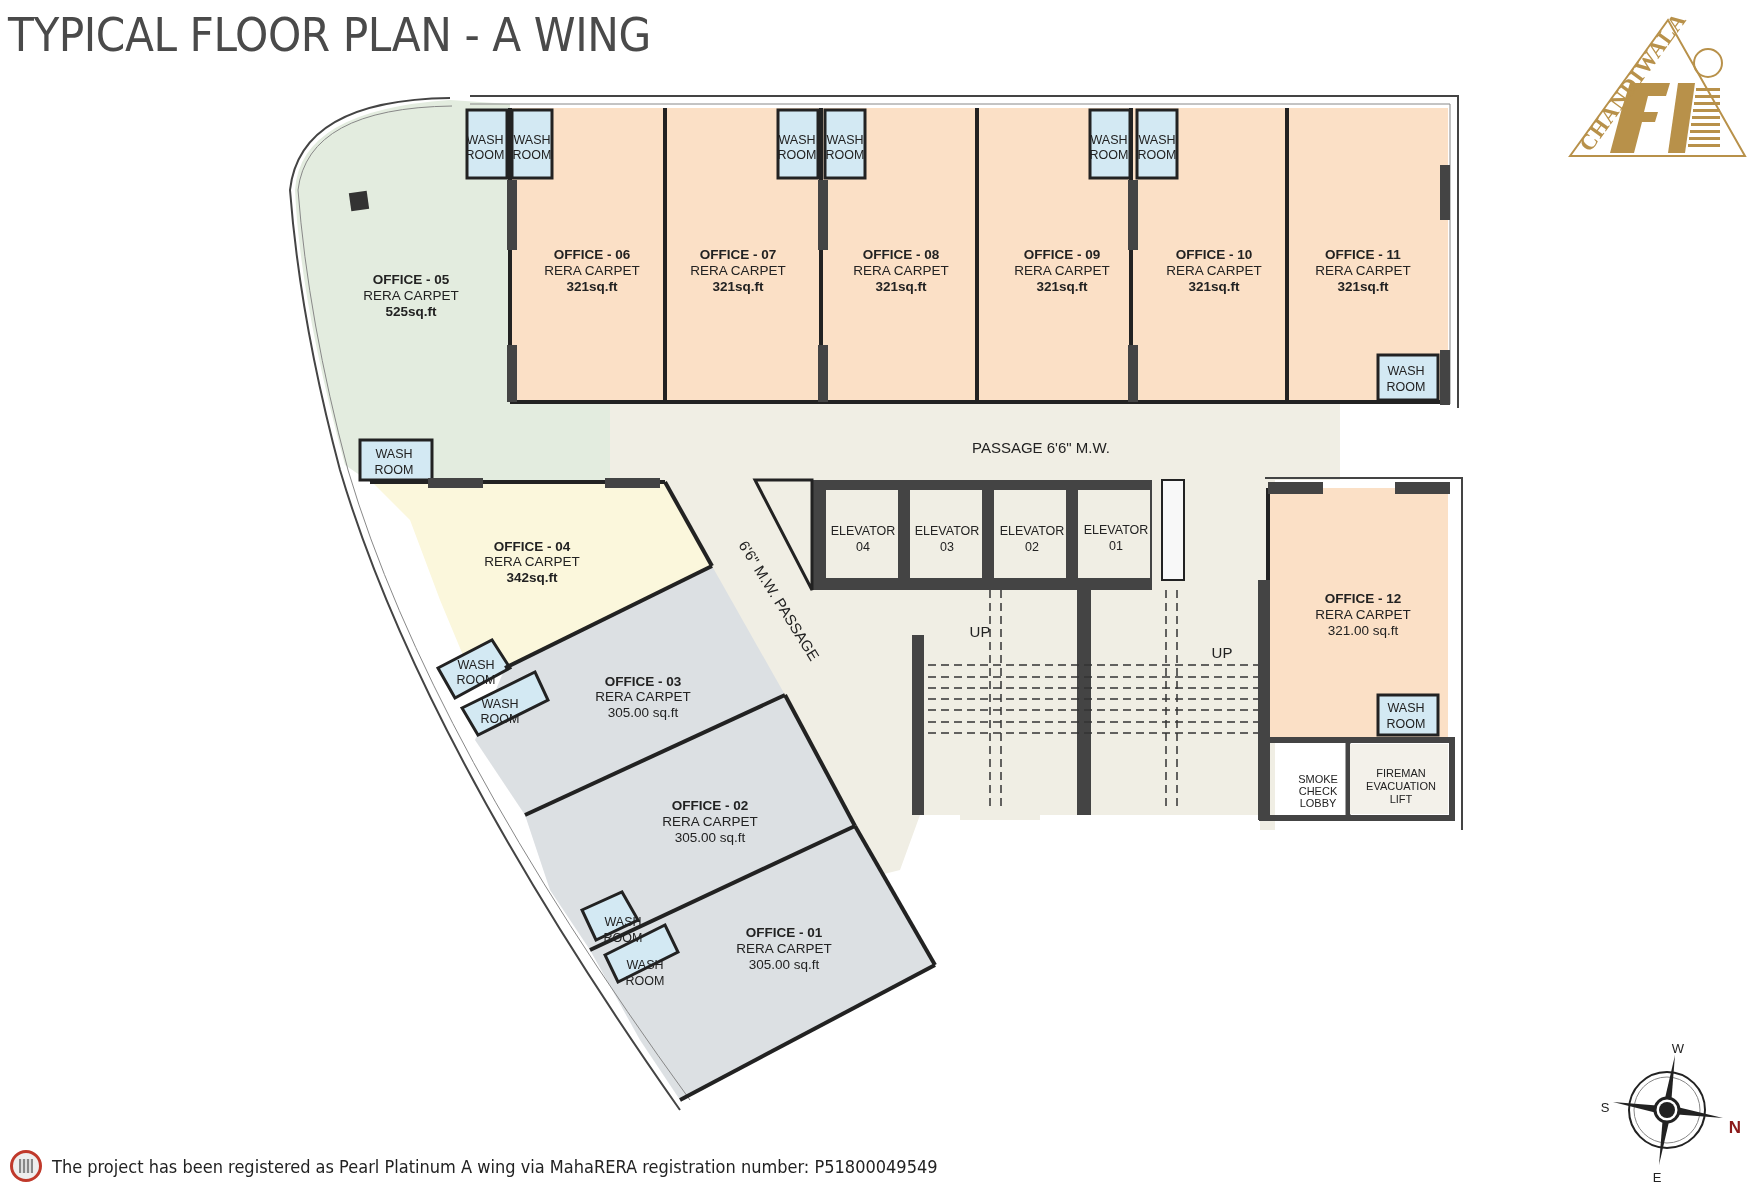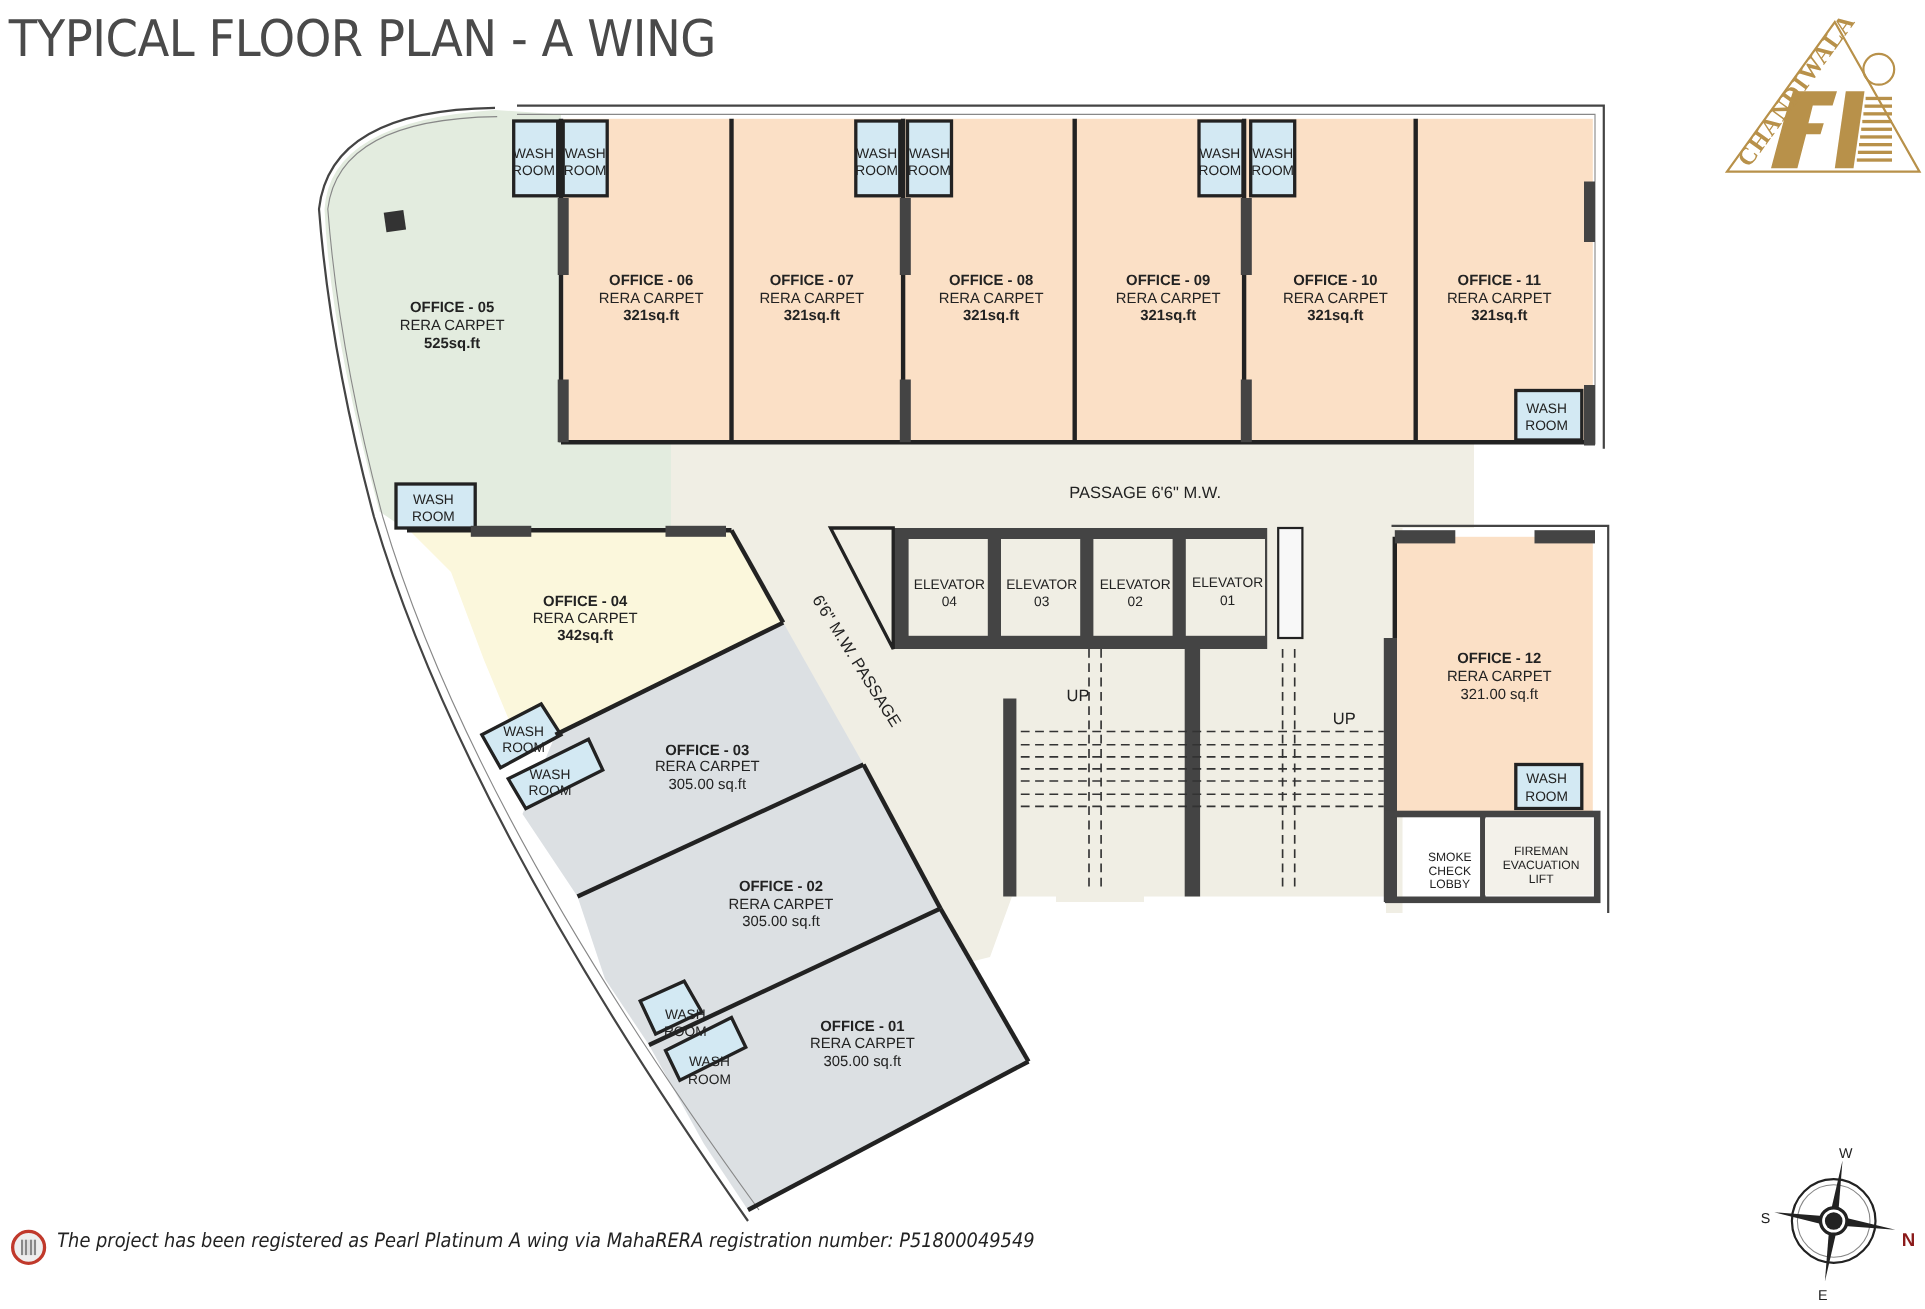--- a/index.html
+++ b/index.html
@@ -1,19 +1,19 @@
 <!DOCTYPE html>
 <html><head>
 <meta charset="utf-8">
 <style>
   html,body{margin:0;padding:0;background:#ffffff;}
   body{width:1750px;height:1190px;position:relative;overflow:hidden;font-family:"Liberation Sans",sans-serif;}
   #title{position:absolute;left:8px;top:8px;font-size:46px;color:#4a4a4a;letter-spacing:-0.5px;font-family:"DejaVu Sans",sans-serif;font-weight:400;transform:scaleX(0.92);transform-origin:left top;}
   #plan{position:absolute;left:0;top:0;}
-  #footer{position:absolute;left:10px;top:1118px;display:flex;align-items:flex-start;gap:10px;font-style:italic;}
+  #footer{position:absolute;left:10px;top:1150px;display:flex;align-items:center;gap:10px;}
   #footer .badge{width:32px;height:32px;border-radius:50%;border:3px solid #c0392b;box-sizing:border-box;background:#eee;display:flex;align-items:center;justify-content:center;}
   #footer .badge span{display:block;width:14px;height:14px;background:repeating-linear-gradient(90deg,#888 0 2px,#ddd 2px 4px);}
   #footer .txt{font-size:18px;color:#222;font-family:"DejaVu Sans",sans-serif;transform:scaleX(0.9);transform-origin:left center;white-space:nowrap;}
   #logo{position:absolute;left:1530px;top:8px;width:220px;height:160px;}
   #compass{position:absolute;left:1595px;top:1035px;width:150px;height:150px;}
   .lbl{font-family:"Liberation Sans",sans-serif;fill:#222;text-anchor:middle;}
   .lb{font-weight:bold;font-size:13.5px;}
   .ln{font-size:13.5px;}
   .ws{font-size:12.5px;}
 </style>

